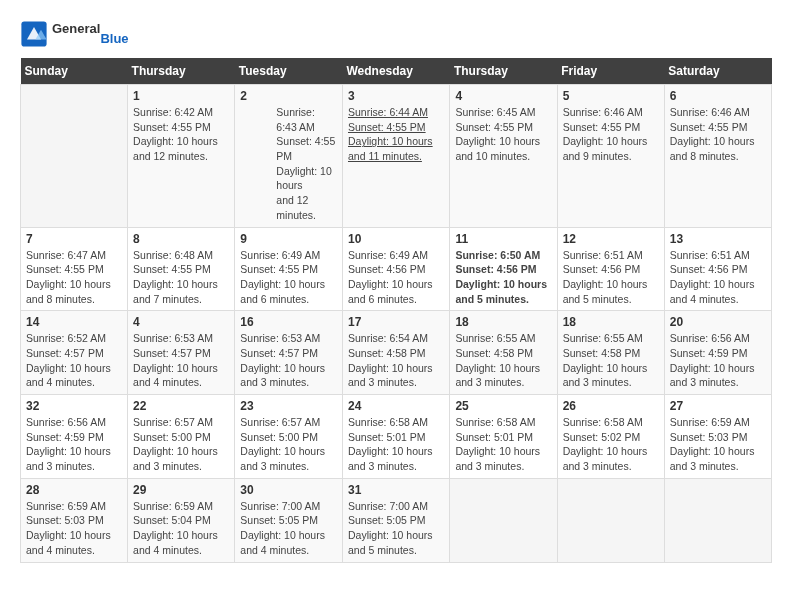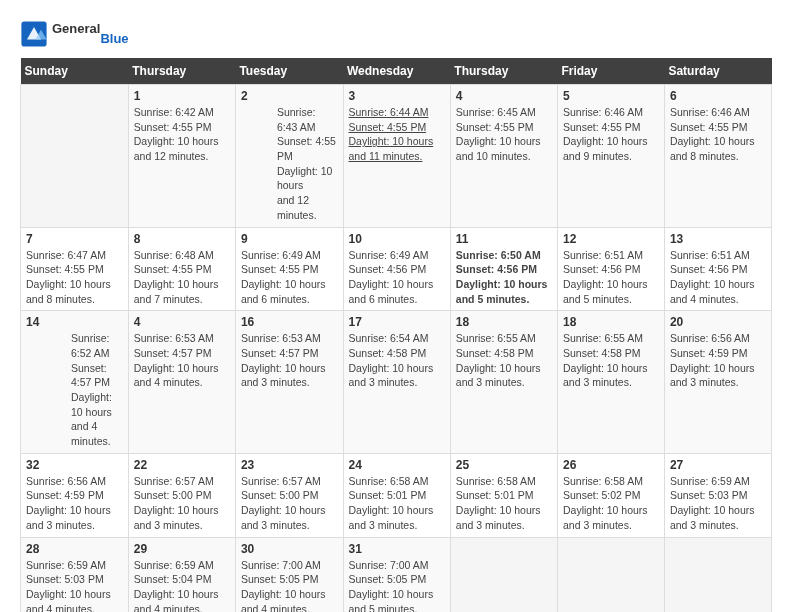--- a/index.html
+++ b/index.html
@@ -214,21 +214,21 @@
           <span class="day-num">13</span>
           <div class="day-info" style="white-space: pre-line;">Sunrise: 6:51 AM
 Sunset: 4:56 PM
 Daylight: 10 hours
 and 4 minutes.</div>
         </td>
       </tr>
       <tr>
         <td>
           <span class="day-num">14</span>
-          <div class="day-info" style="white-space: pre-line; margin-left: 45px;">Sunrise: 6:52 AM
+          <div class="day-info" style="white-space: pre-line;">Sunrise: 6:52 AM
 Sunset: 4:57 PM
 Daylight: 10 hours
 and 4 minutes.</div>
         </td>
         <td>
           <span class="day-num">4</span>
           <div class="day-info" style="white-space: pre-line;">Sunrise: 6:53 AM
 Sunset: 4:57 PM
 Daylight: 10 hours
 and 4 minutes.</div>

